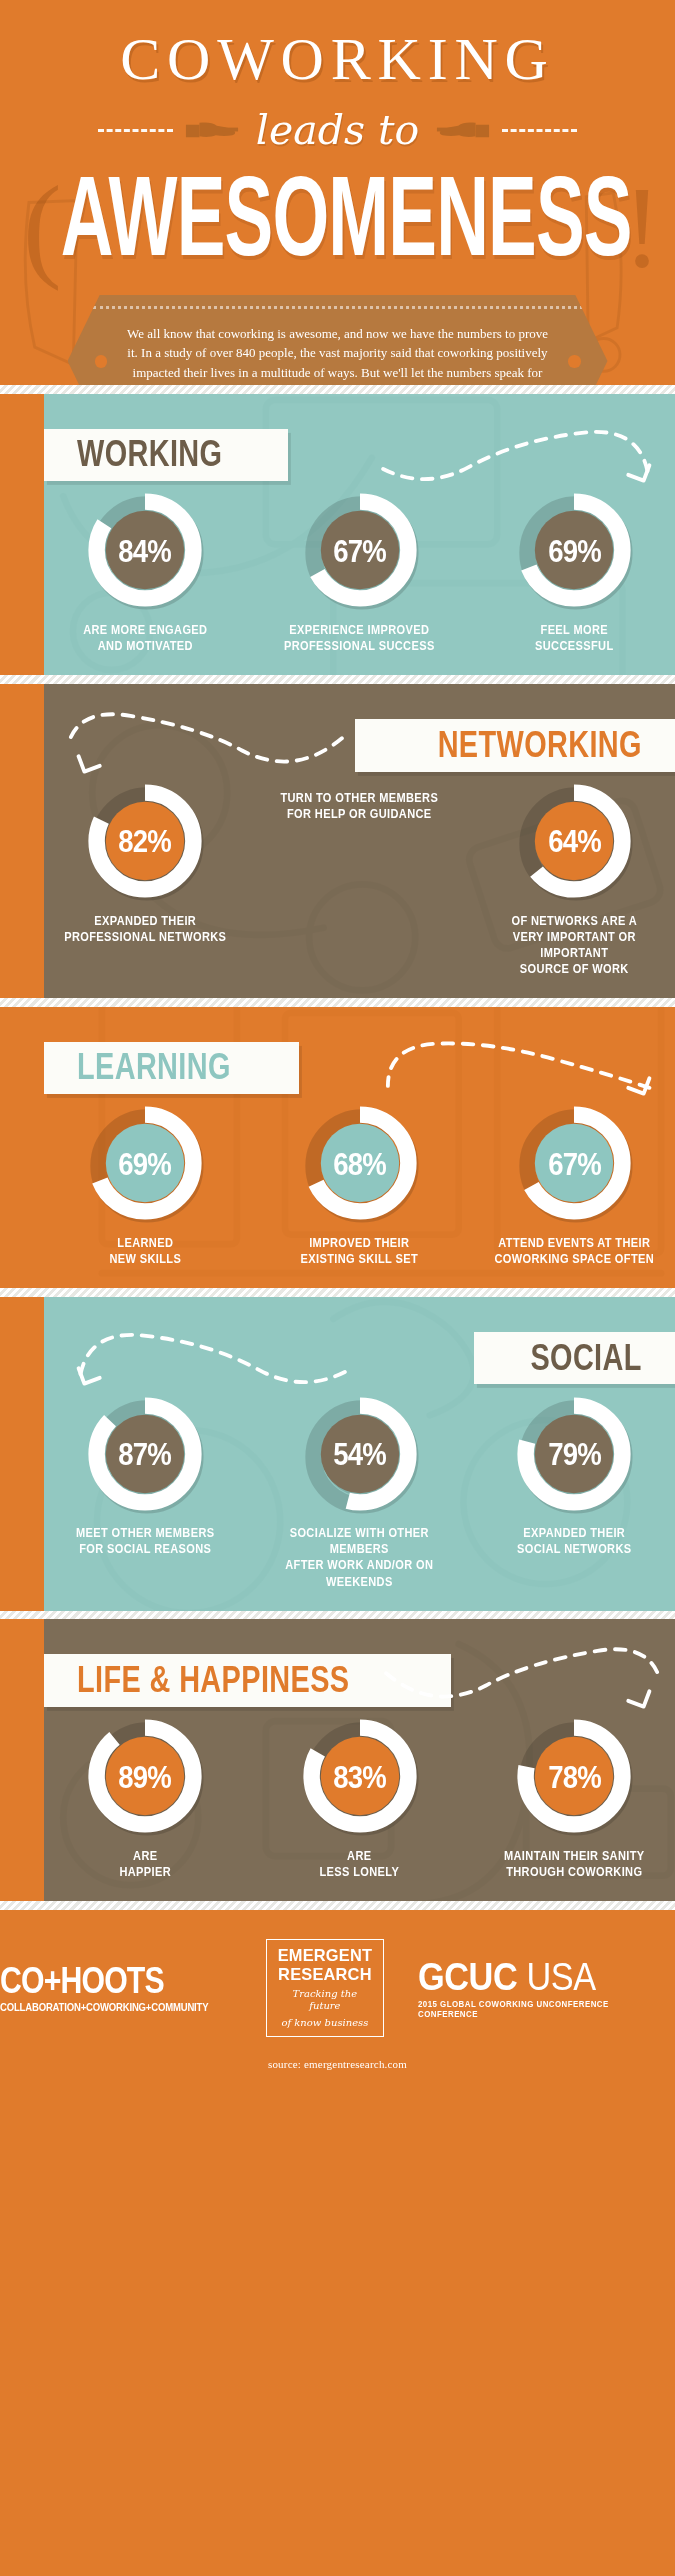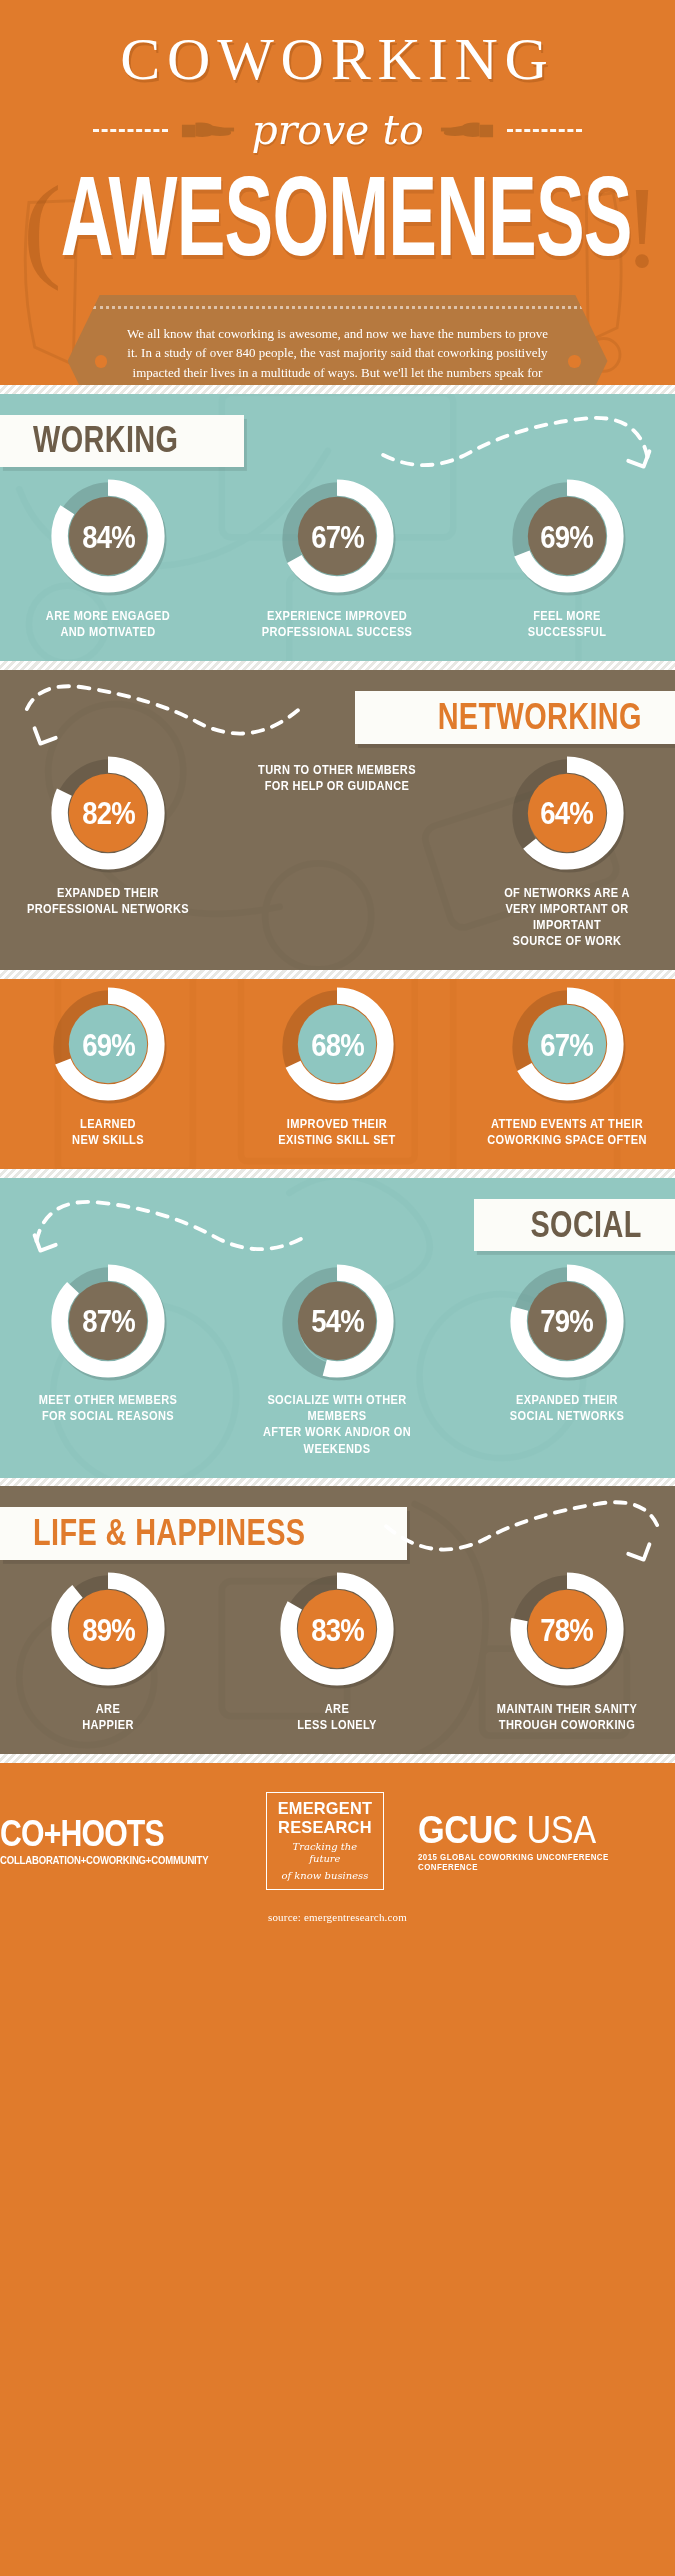--- a/index.html
+++ b/index.html
@@ -79,21 +79,21 @@
   .plaque .hole{position:absolute;width:12.5px;height:12.5px;border-radius:50%;
                 background:#e07b2c;top:50%;margin-top:-5.8px;}
   .plaque .hole.l{left:27px;}
   .plaque .hole.r{right:27px;}
   .plaque p{
     margin:0;font-family:"Liberation Serif",serif;font-size:13px;
     line-height:1.52;text-align:center;
   }
 
   
-  .sec{position:relative;padding:0 0 21px;}
+  .sec{position:relative;padding:14px 0 21px;margin-left:44px;}
   .sec.teal{background:#92c8c1;}
   .sec.brown{background:#7d6d57;}
   .sec.orange{background:#e07b2c;}
 
   .secdeco{position:absolute;inset:0;overflow:hidden;pointer-events:none;}
   .secdeco svg{position:absolute;}
 
   .headrow{position:relative;height:77px;}
   .headbox{
     position:absolute;top:21px;background:#fcfcf8;
@@ -176,21 +176,21 @@
 
     <div class="leadrow">
       <div class="dashes"></div>
       <svg class="hand" viewBox="0 0 58 32">
         <g fill="#9a5a1e">
           <path d="M2 10h14v13H2z"></path>
           <path d="M16 8c8-1 14 0 18 3 6 1 12 2 16 4 4 2 4 5 0 6-5 1-12 1-17 0-5 2-12 2-17 1z"></path>
           <path d="M40 13h16v4H40z"></path>
         </g>
       </svg>
-      <div class="script">prove to</div>
+      <div class="script">leads to</div>
       <svg class="hand" viewBox="0 0 58 32" style="transform:scaleX(-1)">
         <g fill="#9a5a1e">
           <path d="M2 10h14v13H2z"></path>
           <path d="M16 8c8-1 14 0 18 3 6 1 12 2 16 4 4 2 4 5 0 6-5 1-12 1-17 0-5 2-12 2-17 1z"></path>
           <path d="M40 13h16v4H40z"></path>
         </g>
       </svg>
       <div class="dashes"></div>
     </div>
 
@@ -376,20 +376,33 @@
       <svg width="675" height="100%" viewBox="0 0 700 400" preserveAspectRatio="xMidYMid slice" style="left:0;top:0;opacity:.16">
         <g fill="none" stroke="#c96a1f" stroke-width="7" stroke-linecap="round">
               <rect x="60" y="40" width="140" height="260" rx="6"></rect>
               <rect x="250" y="60" width="180" height="230" rx="6"></rect>
               <rect x="470" y="30" width="170" height="280" rx="6"></rect>
               <path d="M60 330 h580"></path>
             </g>
       </svg>
     </div>
 
+    <div class="headrow">
+      <div class="headbox left h-teal">
+        <span>LEARNING</span>
+      </div>
+      <svg class="squig at-right" viewBox="0 0 300 78">
+        <g fill="none" stroke="#ffffff" stroke-width="4" stroke-linecap="round" stroke-dasharray="11 10" transform="scale(-1,1) translate(-300,0)">
+          <path d="M18 56 q42 -14 100 -30 q64 -18 120 -16 q52 2 52 44"></path>
+        </g>
+        <g fill="none" stroke="#ffffff" stroke-width="4" stroke-linecap="round">
+          <path d="M276 62 l6 -16 M276 62 l-16 -6"></path>
+        </g>
+      </svg>
+    </div>
 
     <div class="stats">
           <div class="stat">
         <div class="donutwrap">
 
   <svg class="donut" viewBox="0 0 124 124">
     <g transform="translate(2,3)">
       <circle cx="62" cy="62" r="50" fill="none" stroke="rgba(0,0,0,.14)" stroke-width="17"></circle>
       <circle cx="62" cy="62" r="40.5" fill="rgba(0,0,0,.12)"></circle>
     </g>

